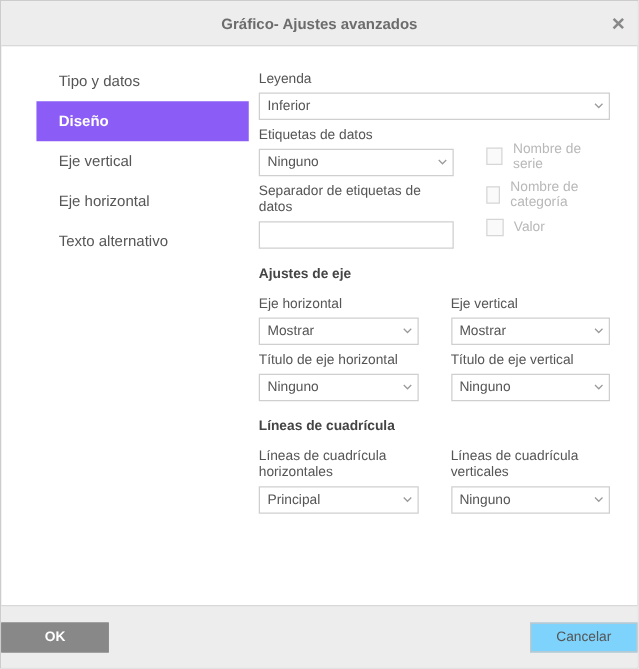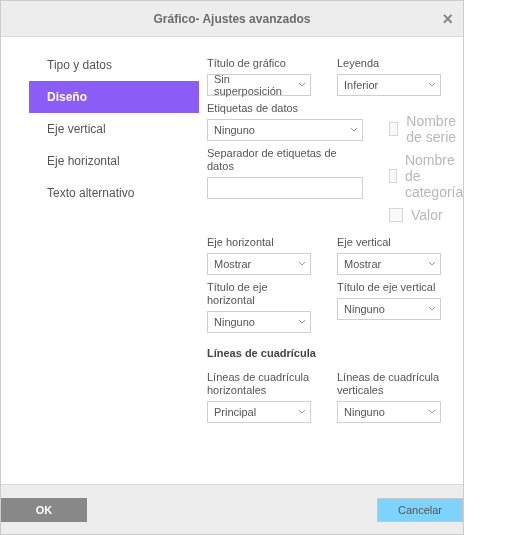--- a/index.html
+++ b/index.html
@@ -1,35 +1,35 @@
 <!DOCTYPE html>
 <html><head>
 <meta charset="utf-8">
 <style>
   * { box-sizing: border-box; margin: 0; padding: 0; }
   html, body { width: 511px; height: 535px; font-family: Arial, Helvetica, sans-serif; font-size: 11px; color: #444; background: #fff; }
-  .dialog { width: 464px; height: 535px; background: #fff; display: flex; flex-direction: column; border: 1px solid #ccc; }
+  .dialog { width: 511px; height: 535px; background: #fff; display: flex; flex-direction: column; border: 1px solid #ccc; }
   .titlebar { position: relative; height: 36px; line-height: 36px; text-align: center; background: #ededed; border-bottom: 1px solid #d9d9d9; font-size: 12px; color: #6c6c6c; font-weight: bold; }
   .titlebar .close { position: absolute; right: 10px; top: 0; font-size: 18px; color: #888; cursor: pointer; line-height: 36px; }
   .body { flex: 1; display: flex; overflow: hidden; margin-left: 28px; }
   .sidebar { width: 170px; padding-top: 12px; }
   .sidebar-item { padding: 9px 18px; font-size: 12px; color: #555; cursor: pointer; }
   .sidebar-item.active { background: #8b5cf6; color: #fff; font-weight: bold; }
   .content { flex: 1; padding: 14px 22px 10px 8px; overflow: auto; }
   .section-title { font-size: 11px; font-weight: bold; color: #444; margin: 14px 0 6px 0; }
   .row { display: flex; gap: 26px; }
   .col { flex: 1; display: flex; flex-direction: column; }
   .field-label { font-size: 11px; color: #555; margin-bottom: 4px; margin-top: 6px; line-height: 13px; }
   .select { position: relative; height: 22px; border: 1px solid #cfcfcf; background: #fff; display: flex; align-items: center; padding: 0 18px 0 6px; font-size: 11px; color: #555; cursor: pointer; }
   .select .chev { position: absolute; right: 4px; top: 50%; transform: translateY(-50%); }
   .chev svg { display: block; }
   .textinput { height: 22px; border: 1px solid #cfcfcf; background: #fff; padding: 0 6px; font-size: 11px; color: #555; }
   .checkrow { display: flex; align-items: center; gap: 8px; margin: 7px 0; }
   .checkbox { width: 14px; height: 14px; border: 1px solid #d6d6d6; background: #fafafa; }
-  .checklabel { font-size: 14px; color: #b8b8b8; }
+  .checklabel { font-size: 11px; color: #b8b8b8; }
   .footer { height: 50px; background: #ededed; border-top: 1px solid #d9d9d9; display: flex; align-items: center; justify-content: space-between; gap: 10px; }
   .btn { width: 86px; height: 24px; border: 1px solid #c6c6c6; background: #7dd3fc; font-size: 11px; color: #555; cursor: pointer; display: flex; align-items: center; justify-content: center; }
   .btn.primary { background: #888888; border-color: #888888; color: #fff; font-weight: bold; }
   .spacer-top { height: 8px; }
   .col .rightcheckgroup { padding-top: 2px; }
 </style>
 </head>
 <body>
 
 <div class="dialog">
@@ -45,31 +45,20 @@
       <div class="sidebar-item"><span>Tipo y datos</span></div>
       <div class="sidebar-item active"><span>Diseño</span></div>
       <div class="sidebar-item"><span>Eje vertical</span></div>
       <div class="sidebar-item"><span>Eje horizontal</span></div>
       <div class="sidebar-item"><span>Texto alternativo</span></div>
     </div>
 
     <div class="content">
 
       <div class="row">
-        <div class="col">
-          <div class="field-label">Título de gráfico</div>
-          <div class="select">
-            <span>Sin superposición</span>
-            <span class="chev">
-                <svg width="8" height="8">
-                  <path d="M1 2 L4 5 L7 2" stroke="#9a9a9a" stroke-width="1" fill="none"></path>
-                </svg>
-              </span>
-          </div>
-        </div>
         <div class="col">
           <div class="field-label">Leyenda</div>
           <div class="select">
             <span>Inferior</span>
             <span class="chev">
                 <svg width="8" height="8">
                   <path d="M1 2 L4 5 L7 2" stroke="#9a9a9a" stroke-width="1" fill="none"></path>
                 </svg>
               </span>
           </div>
@@ -102,20 +91,21 @@
               <span class="checklabel">Nombre de categoría</span>
             </div>
             <div class="checkrow">
               <span class="checkbox"></span>
               <span class="checklabel">Valor</span>
             </div>
           </div>
         </div>
       </div>
 
+      <div class="section-title">Ajustes de eje</div>
 
       <div class="row">
         <div class="col">
           <div class="field-label">Eje horizontal</div>
           <div class="select">
             <span>Mostrar</span>
             <span class="chev">
                 <svg width="8" height="8">
                   <path d="M1 2 L4 5 L7 2" stroke="#9a9a9a" stroke-width="1" fill="none"></path>
                 </svg>

